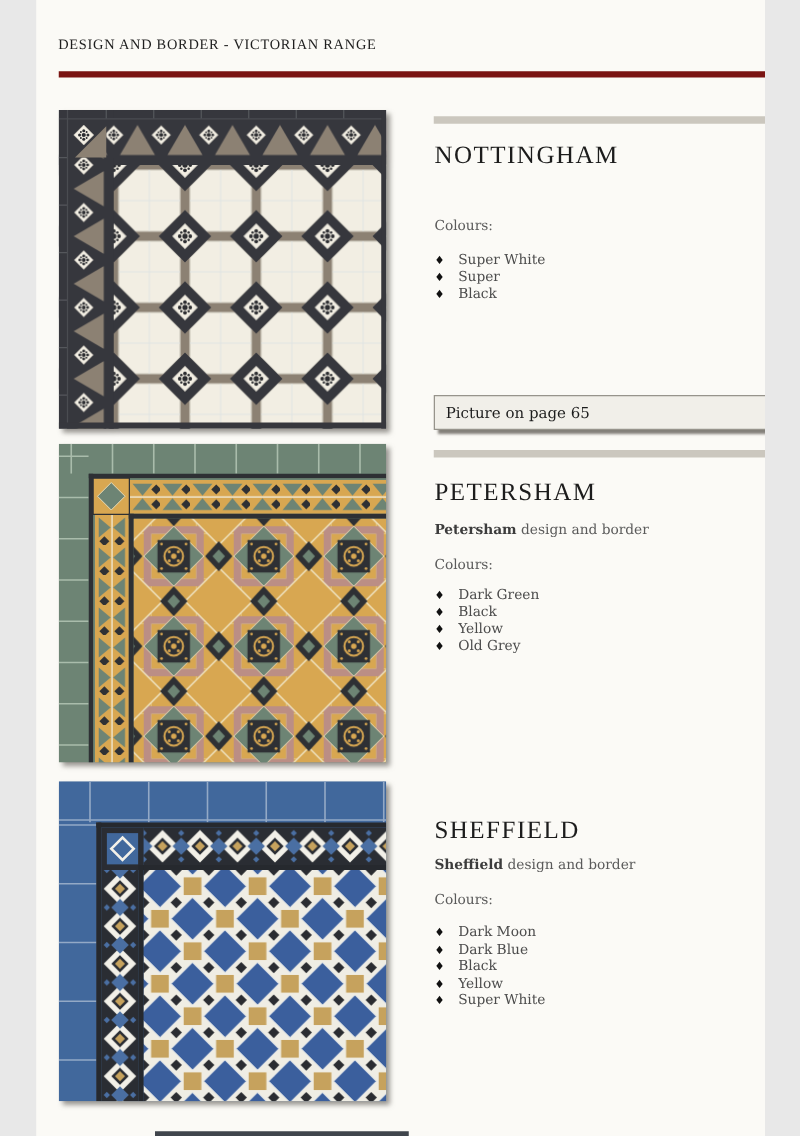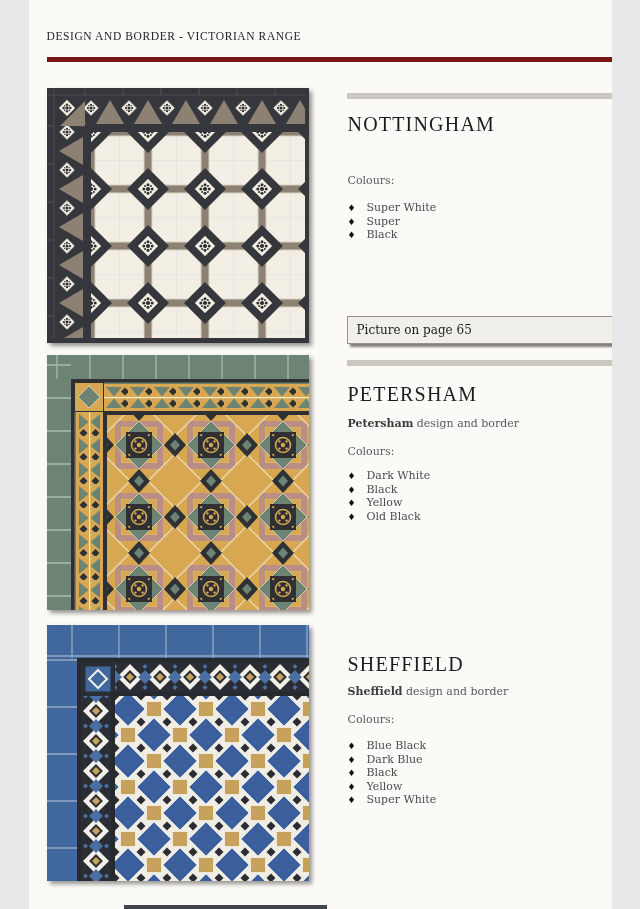--- a/index.html
+++ b/index.html
@@ -267,43 +267,43 @@
     <div class="pic-box" style="top:310px">Picture on page 65</div>
 
     <div class="divider" style="top:354px"></div>
 
     <div class="sec-title" style="top:377px">PETERSHAM</div>
     <div class="blurb" style="top:411px"><b>Petersham</b><span> design and border</span></div>
     <div class="colours-label" style="top:439px">Colours:</div>
     <ul class="colour-list" style="top:463px">
       <li>
           <span class="blt">♦</span>
-          <span>Dark White</span>
+          <span>Dark Green</span>
         </li>
       <li>
           <span class="blt">♦</span>
           <span>Black</span>
         </li>
       <li>
           <span class="blt">♦</span>
           <span>Yellow</span>
         </li>
       <li>
           <span class="blt">♦</span>
-          <span>Old Black</span>
+          <span>Old Grey</span>
         </li>
     </ul>
 
     <div class="sec-title" style="top:647px">SHEFFIELD</div>
     <div class="blurb" style="top:679px"><b>Sheffield</b><span> design and border</span></div>
     <div class="colours-label" style="top:707px">Colours:</div>
     <ul class="colour-list" style="top:733px">
       <li>
           <span class="blt">♦</span>
-          <span>Blue Black</span>
+          <span>Dark Moon</span>
         </li>
       <li>
           <span class="blt">♦</span>
           <span>Dark Blue</span>
         </li>
       <li>
           <span class="blt">♦</span>
           <span>Black</span>
         </li>
       <li>

